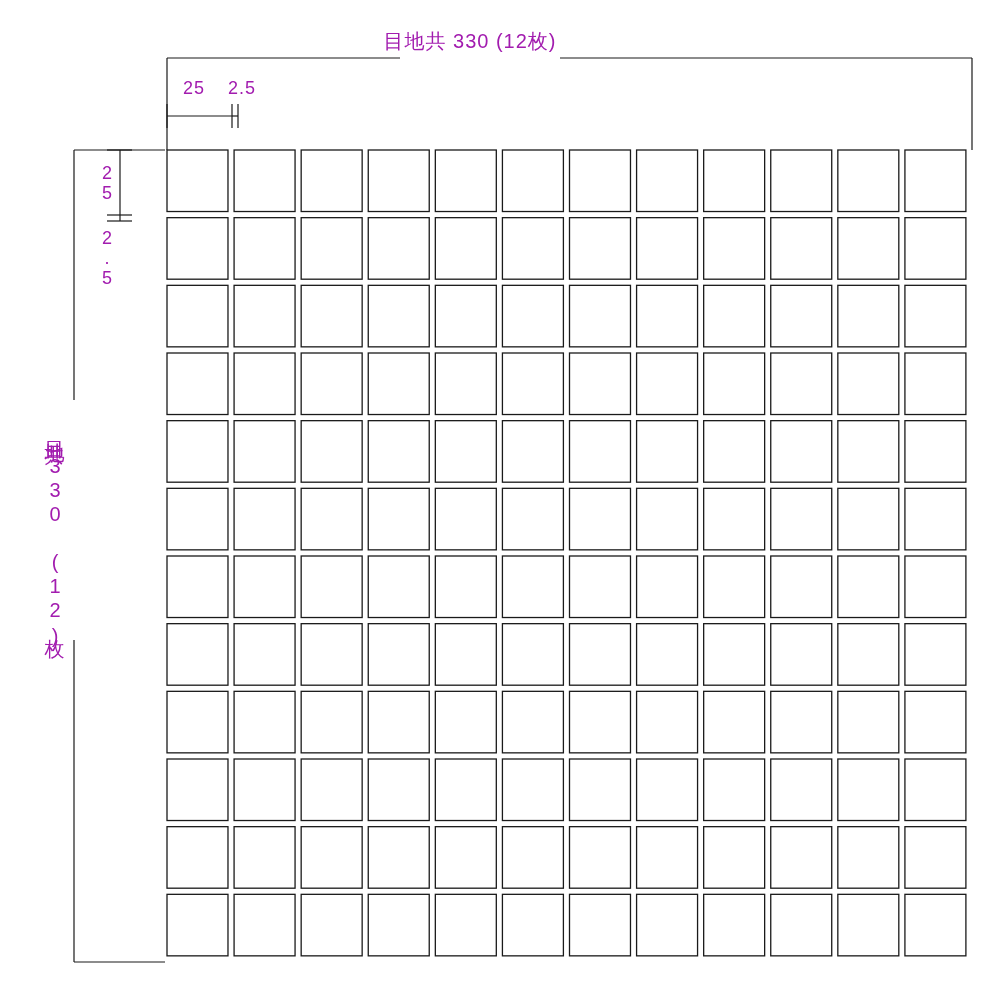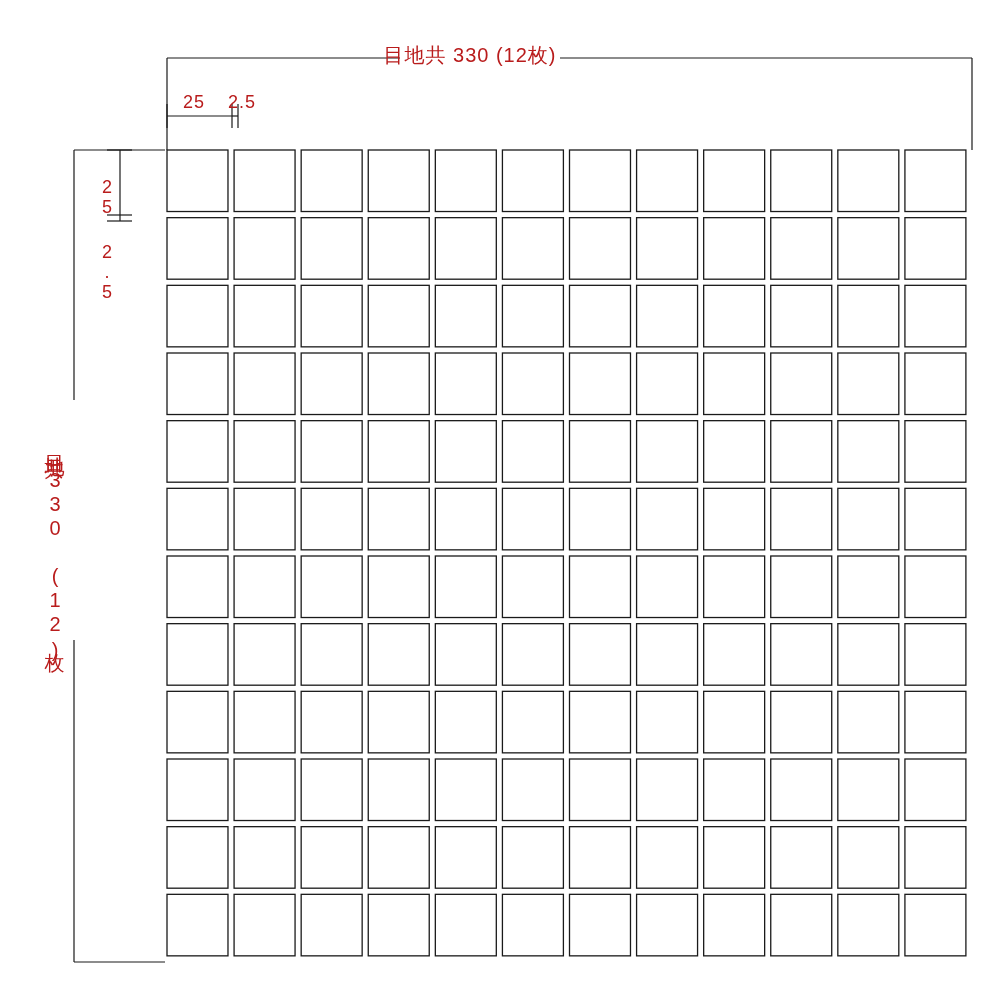--- a/index.html
+++ b/index.html
@@ -18,24 +18,23 @@
   #drawing {
     position: absolute;
     left: 0;
     top: 0;
     width: 1000px;
     height: 1000px;
   }
   .lbl {
     position: absolute;
     font-family: "Liberation Sans", sans-serif;
-    color: #b91c1c;
+    color: #a21caf;
     white-space: nowrap;
     letter-spacing: 1px;
-    margin-top: 14px;
   }
   #label-top {
     left: 470px;
     top: 28px;
     font-size: 20px;
     transform: translateX(-50%);
   }
   #label-25-top {
     left: 183px;
     top: 78px;

